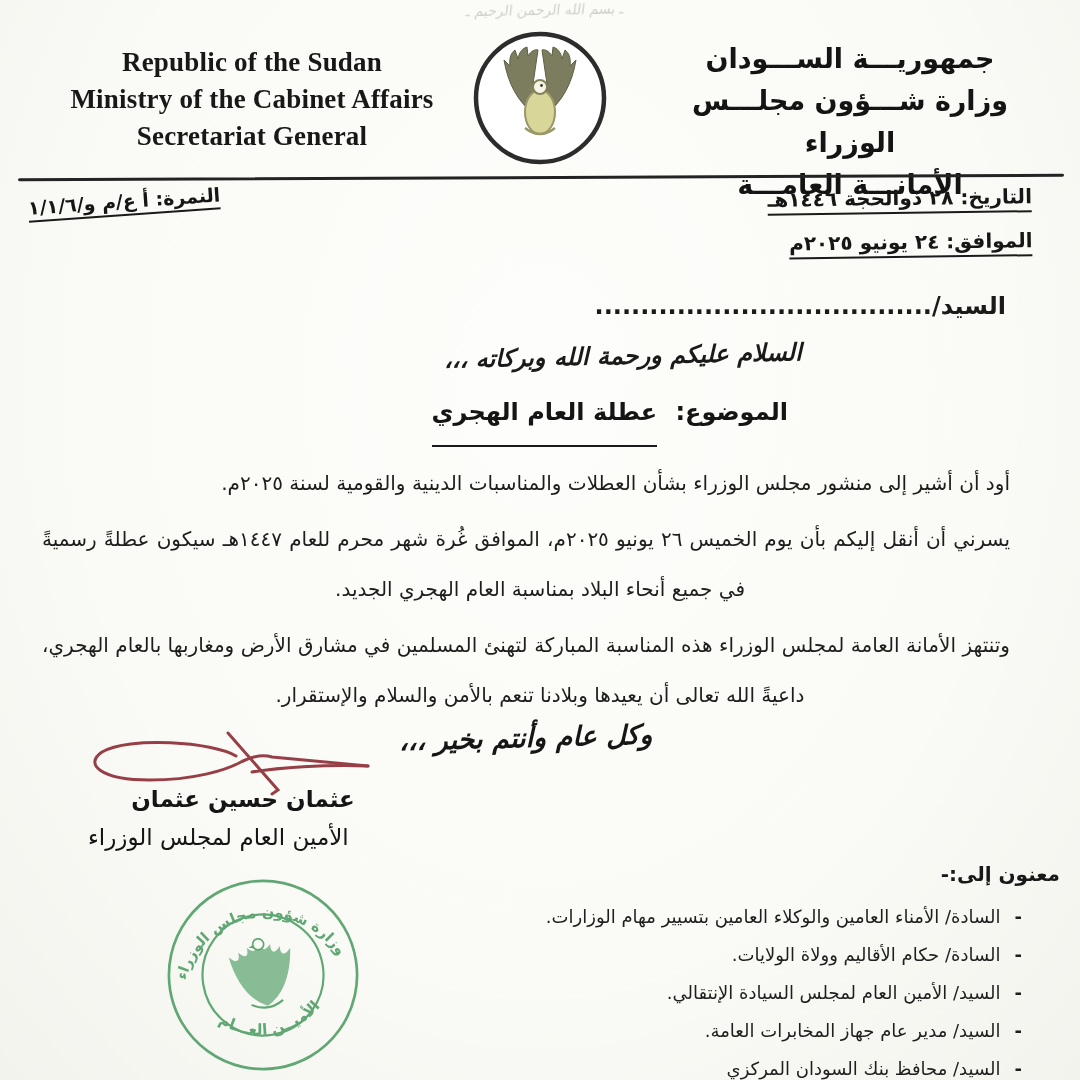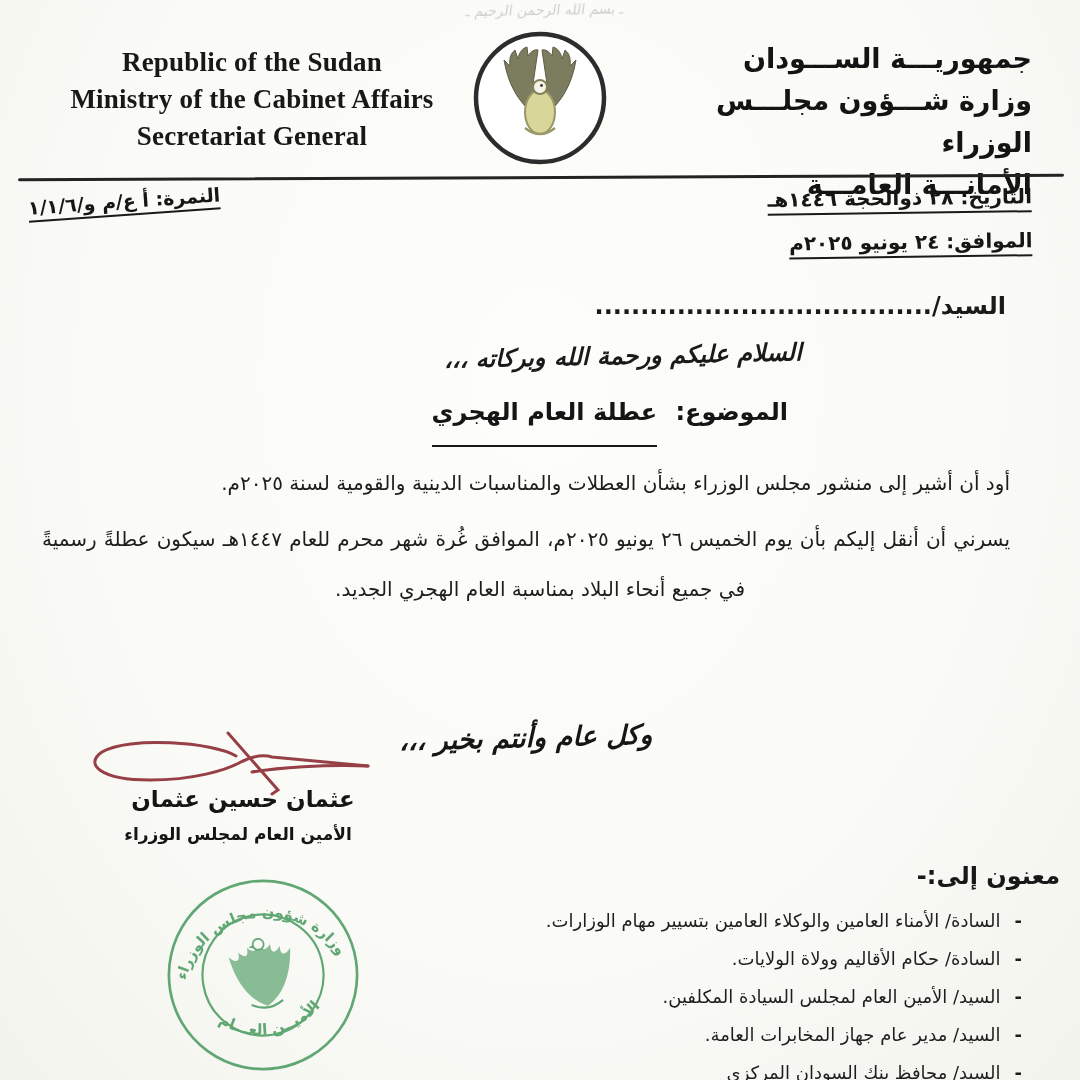--- a/index.html
+++ b/index.html
@@ -18,21 +18,21 @@
     filter:blur(.4px);direction:rtl;
   }
   
   .hdr-en{
     position:absolute;top:44px;left:62px;width:380px;text-align:center;
     font-family:"Liberation Serif", serif;font-weight:bold;font-size:27px;line-height:37px;
     color:#181818;letter-spacing:.2px;
   }
   .emblem{position:absolute;top:28px;left:470px;}
   .hdr-ar{
-    position:absolute;top:38px;right:48px;width:380px;text-align:right;direction:rtl;
+    position:absolute;top:38px;right:40px;width:380px;text-align:center;direction:rtl;
     font-weight:bold;font-size:27px;line-height:42px;color:#141414;
   }
   .hdr-rule{
     position:absolute;top:176px;left:18px;width:1046px;height:3px;background:#232323;
     transform:rotate(-0.25deg);border-radius:2px;
   }
   
   .date-block{position:absolute;top:186px;right:48px;text-align:right;direction:rtl;transform:rotate(-0.8deg);}
   .date-line{
     font-weight:bold;font-size:20px;color:#161616;border-bottom:2px solid #1a1a1a;
@@ -67,28 +67,28 @@
   .closing{
     position:absolute;top:722px;right:428px;direction:rtl;font-weight:bold;font-style:italic;
     font-size:27px;color:#161616;transform:rotate(-1.5deg);
   }
   .sig-svg{position:absolute;top:730px;left:76px;}
   .sig-name{
     position:absolute;top:786px;left:118px;width:250px;text-align:center;direction:rtl;
     font-weight:bold;font-size:23px;color:#151515;
   }
   .sig-title{
-    position:absolute;top:824px;left:88px;width:300px;text-align:center;direction:rtl;
-    font-weight:bold;font-size:17px;color:#151515;
+    position:absolute;top:824px;left:88px;width:300px;text-align:left;direction:rtl;
+    font-weight:normal;font-size:23px;color:#151515;
   }
   
   .stamp{position:absolute;top:870px;left:138px;opacity:.92;}
   
   .dist{position:absolute;top:862px;right:20px;width:640px;direction:rtl;text-align:right;}
-  .dist-header{font-weight:bold;font-size:24px;color:#181818;margin-bottom:12px;}
+  .dist-header{font-weight:bold;font-size:20px;color:#181818;margin-bottom:12px;}
   .dist-item{font-size:18px;line-height:38px;color:#1e1e1e;padding-right:38px;}
   .dist-item .dash{margin-left:14px;font-weight:bold;}
 </style>
 </head>
 <body>
 
 <div class="page">
 
   <div class="bismillah">ـ بسم الله الرحمن الرحيم ـ</div>
 
@@ -136,20 +136,21 @@
   <div class="greeting">السلام عليكم ورحمة الله وبركاته ،،،</div>
 
   <div class="subject-line">
     <span>الموضوع:</span>
     <span class="subj">عطلة العام الهجري</span>
   </div>
 
   <div class="body-block">
     <p class="p-first">أود أن أشير إلى منشور مجلس الوزراء بشأن العطلات والمناسبات الدينية والقومية لسنة ٢٠٢٥م.</p>
     <p class="p-just">يسرني أن أنقل إليكم بأن يوم الخميس ٢٦ يونيو ٢٠٢٥م، الموافق غُرة شهر محرم للعام ١٤٤٧هـ سيكون عطلةً رسميةً في جميع أنحاء البلاد بمناسبة العام الهجري الجديد.</p>
+    <p class="p-just">وتنتهز الأمانة العامة لمجلس الوزراء هذه المناسبة المباركة لتهنئ المسلمين في مشارق الأرض ومغاربها بالعام الهجري، داعيةً الله تعالى أن يعيدها وبلادنا تنعم بالأمن والسلام والإستقرار.</p>
   </div>
 
   <div class="closing">وكل عام وأنتم بخير ،،،</div>
 
   <div class="sig-svg">
     <svg width="305" height="72" viewBox="0 0 305 72">
       <g fill="none" stroke="#8e3038" stroke-width="3" stroke-linecap="round" opacity="0.92">
         <path d="M160 26 C138 12 52 6 26 22 C8 34 24 50 74 50 C118 50 150 40 163 33 C176 26 186 24 196 27 L292 36"></path>
         <path d="M292 36 C250 34 200 38 176 42"></path>
         <path d="M152 3 L202 60 L196 64"></path>
@@ -188,21 +189,21 @@
 
   <div class="dist">
     <div class="dist-header">معنون إلى:-</div>
     <div class="dist-item">
       <span class="dash">-</span><span>السادة/ الأمناء العامين والوكلاء العامين بتسيير مهام الوزارات.</span>
     </div>
     <div class="dist-item">
       <span class="dash">-</span><span>السادة/ حكام الأقاليم وولاة الولايات.</span>
     </div>
     <div class="dist-item">
-      <span class="dash">-</span><span>السيد/ الأمين العام لمجلس السيادة المكلفين.</span>
+      <span class="dash">-</span><span>السيد/ الأمين العام لمجلس السيادة الإنتقالي.</span>
     </div>
     <div class="dist-item">
       <span class="dash">-</span><span>السيد/ مدير عام جهاز المخابرات العامة.</span>
     </div>
     <div class="dist-item">
       <span class="dash">-</span><span>السيد/ محافظ بنك السودان المركزي</span>
     </div>
   </div>
 
 </div>

